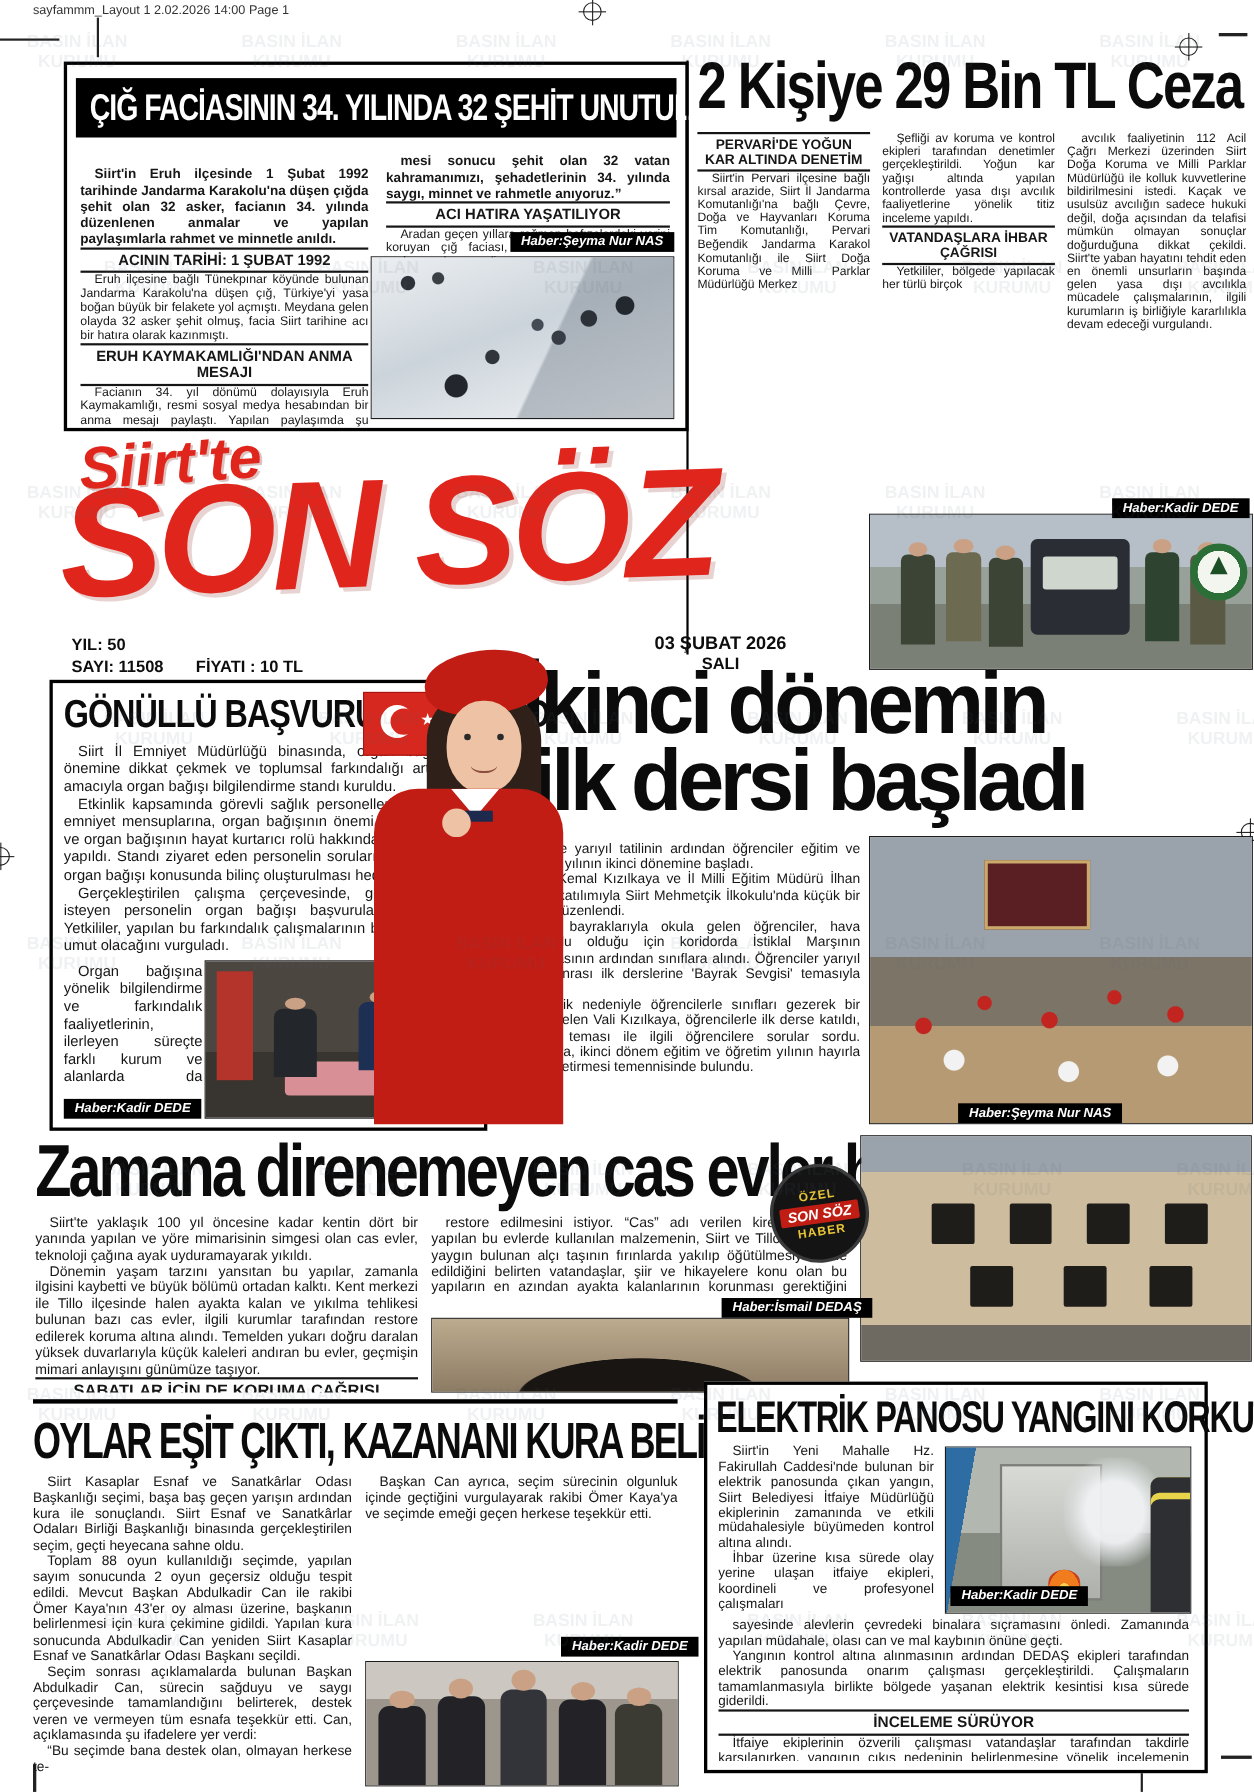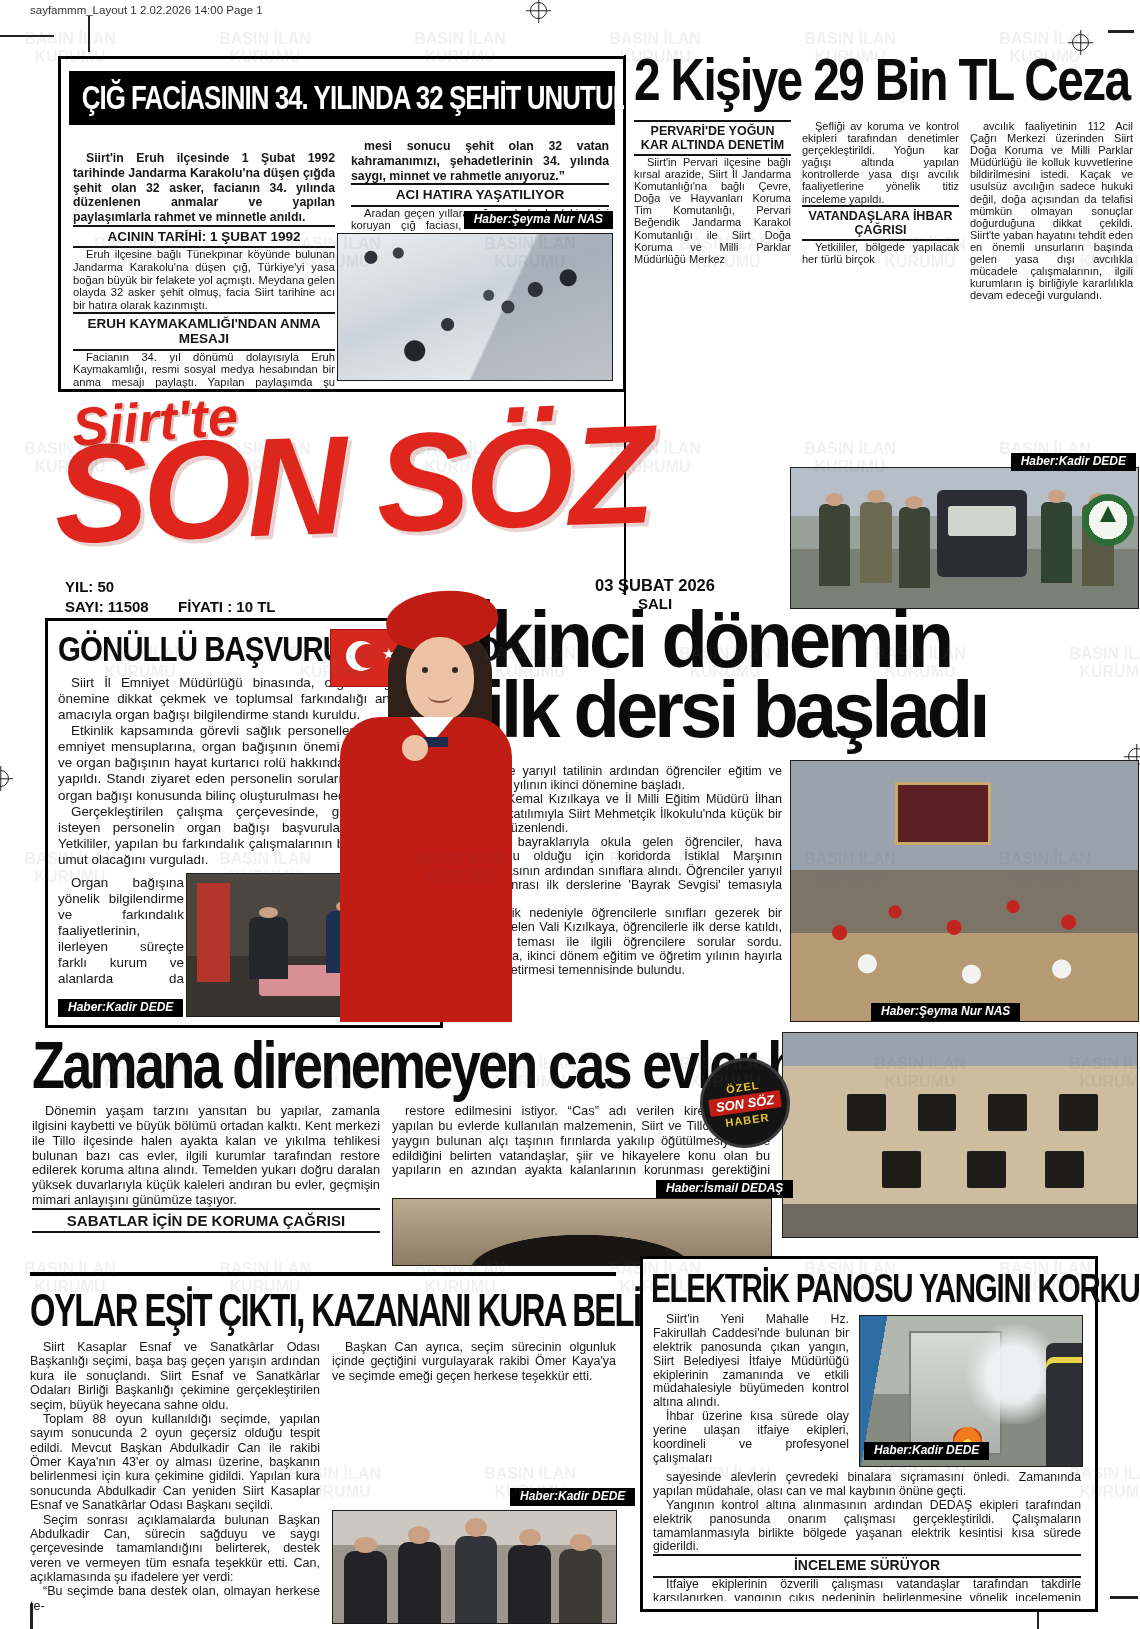--- a/index.html
+++ b/index.html
@@ -246,20 +246,21 @@
     <div class="scene ph-class">
       <div class="board"></div>
     </div>
     <span class="byline abs" style="left:80px;bottom:0;">Haber:Şeyma Nur NAS</span>
   </div>
 
   <div class="abs" style="left:32px;top:1026px;width:1106px;">
     <span class="hl" style="font-size:60px;letter-spacing:-3px;transform:scale(.9,1.12);">Zamana direnemeyen cas evler bir bir yok oldu</span>
   </div>
   <div class="bt t-cas abs" style="left:32px;top:1104px;width:348px;height:162px;overflow:hidden;">
+    <p>Siirt'te yaklaşık 100 yıl öncesine kadar kentin dört bir yanında yapılan ve yöre mimarisinin simgesi olan cas evler, teknoloji çağına ayak uyduramayarak yıkıldı.</p>
     <p>Dönemin yaşam tarzını yansıtan bu yapılar, zamanla ilgisini kaybetti ve büyük bölümü ortadan kalktı. Kent merkezi ile Tillo ilçesinde halen ayakta kalan ve yıkılma tehlikesi bulunan bazı cas evler, ilgili kurumlar tarafından restore edilerek koruma altına alındı. Temelden yukarı doğru daralan yüksek duvarlarıyla küçük kaleleri andıran bu evler, geçmişin mimari anlayışını günümüze taşıyor.</p>
     <p class="xhead">SABATLAR İÇİN DE KORUMA ÇAĞRISI</p>
 
   </div>
   <div class="bt t-cas abs" style="left:392px;top:1104px;width:378px;height:74px;overflow:hidden;">
     <p>restore edilmesini istiyor. “Cas” adı verilen kireç taşından yapılan bu evlerde kullanılan malzemenin, Siirt ve Tillo yöresinde yaygın bulunan alçı taşının fırınlarda yakılıp öğütülmesiyle elde edildiğini belirten vatandaşlar, şiir ve hikayelere konu olan bu yapıların en azından ayakta kalanlarının korunması gerektiğini ifade etti.</p>
   </div>
   <span class="byline abs" style="left:656px;top:1180px;z-index:5;">Haber:İsmail DEDAŞ</span>
   <div class="photo" style="left:392px;top:1198px;width:378px;height:66px;">
     <div class="scene ph-arch"></div>
@@ -279,21 +280,21 @@
     <span class="s-small">ÖZEL</span>
     <span class="s-mid">SON SÖZ</span>
     <span class="s-small">HABER</span>
   </div>
 
   <div class="dash" style="left:30px;top:1272px;width:586px;height:4px;background:#000;"></div>
   <div class="abs" style="left:30px;top:1284px;width:586px;">
     <span class="hl" style="font-size:42px;letter-spacing:-2px;transform:scale(.78,1.1);">OYLAR EŞİT ÇIKTI, KAZANANI KURA BELİRLEDİ</span>
   </div>
   <div class="bt t-elec abs" style="left:30px;top:1340px;width:290px;height:285px;overflow:hidden;">
-    <p>Siirt Kasaplar Esnaf ve Sanatkârlar Odası Başkanlığı seçimi, başa baş geçen yarışın ardından kura ile sonuçlandı. Siirt Esnaf ve Sanatkârlar Odaları Birliği Başkanlığı çekimine gerçekleştirilen seçim, büyük heyecana sahne oldu.</p>
+    <p>Siirt Kasaplar Esnaf ve Sanatkârlar Odası Başkanlığı seçimi, başa baş geçen yarışın ardından kura ile sonuçlandı. Siirt Esnaf ve Sanatkârlar Odaları Birliği Başkanlığı binasında gerçekleştirilen seçim, geçti heyecana sahne oldu.</p>
     <p>Toplam 88 oyun kullanıldığı seçimde, yapılan sayım sonucunda 2 oyun geçersiz olduğu tespit edildi. Mevcut Başkan Abdulkadir Can ile rakibi Ömer Kaya'nın 43'er oy alması üzerine, başkanın belirlenmesi için kura çekimine gidildi. Yapılan kura sonucunda Abdulkadir Can yeniden Siirt Kasaplar Esnaf ve Sanatkârlar Odası Başkanı seçildi.</p>
     <p>Seçim sonrası açıklamalarda bulunan Başkan Abdulkadir Can, sürecin sağduyu ve saygı çerçevesinde tamamlandığını belirterek, destek veren ve vermeyen tüm esnafa teşekkür etti. Can, açıklamasında şu ifadelere yer verdi:</p>
     <p>“Bu seçimde bana destek olan, olmayan herkese te-</p>
   </div>
   <div class="bt t-elec abs" style="left:332px;top:1340px;width:284px;height:150px;overflow:hidden;">
     <p>Başkan Can ayrıca, seçim sürecinin olgunluk içinde geçtiğini vurgulayarak rakibi Ömer Kaya'ya ve seçimde emeği geçen herkese teşekkür etti.</p>
   </div>
   <span class="byline abs" style="left:510px;top:1488px;">Haber:Kadir DEDE</span>
   <div class="photo" style="left:332px;top:1510px;width:283px;height:112px;">
     <div class="scene ph-election">

